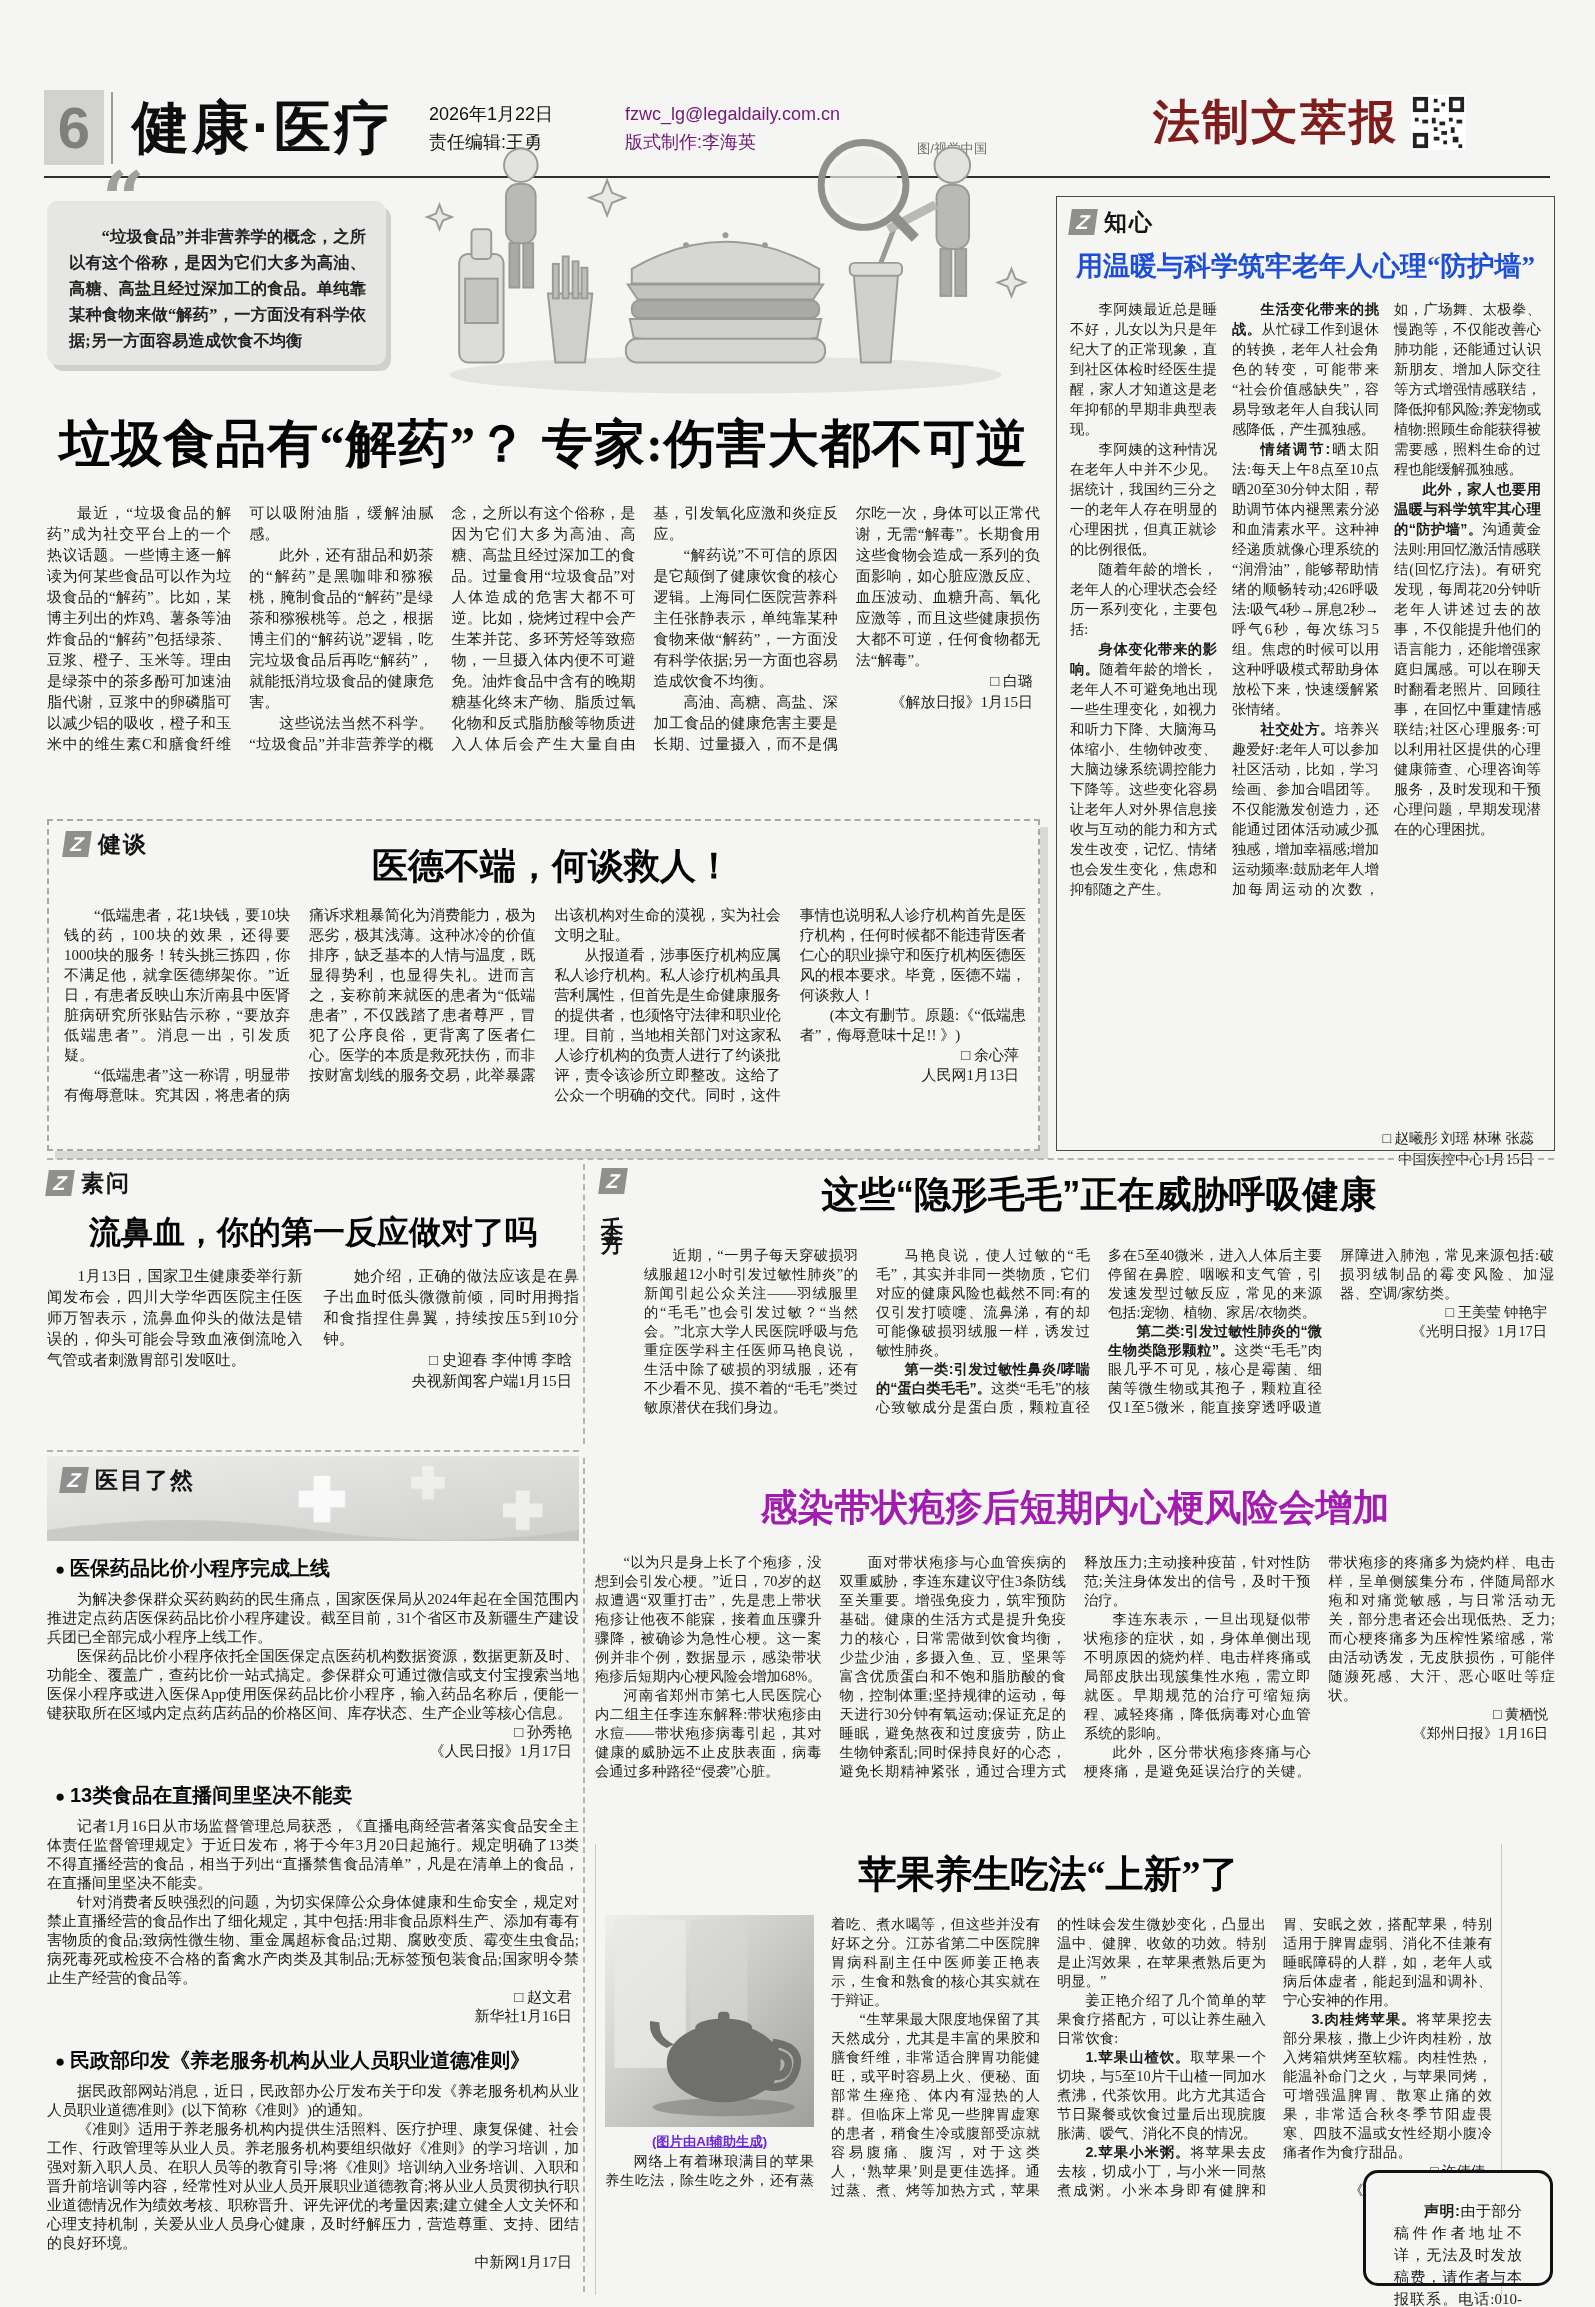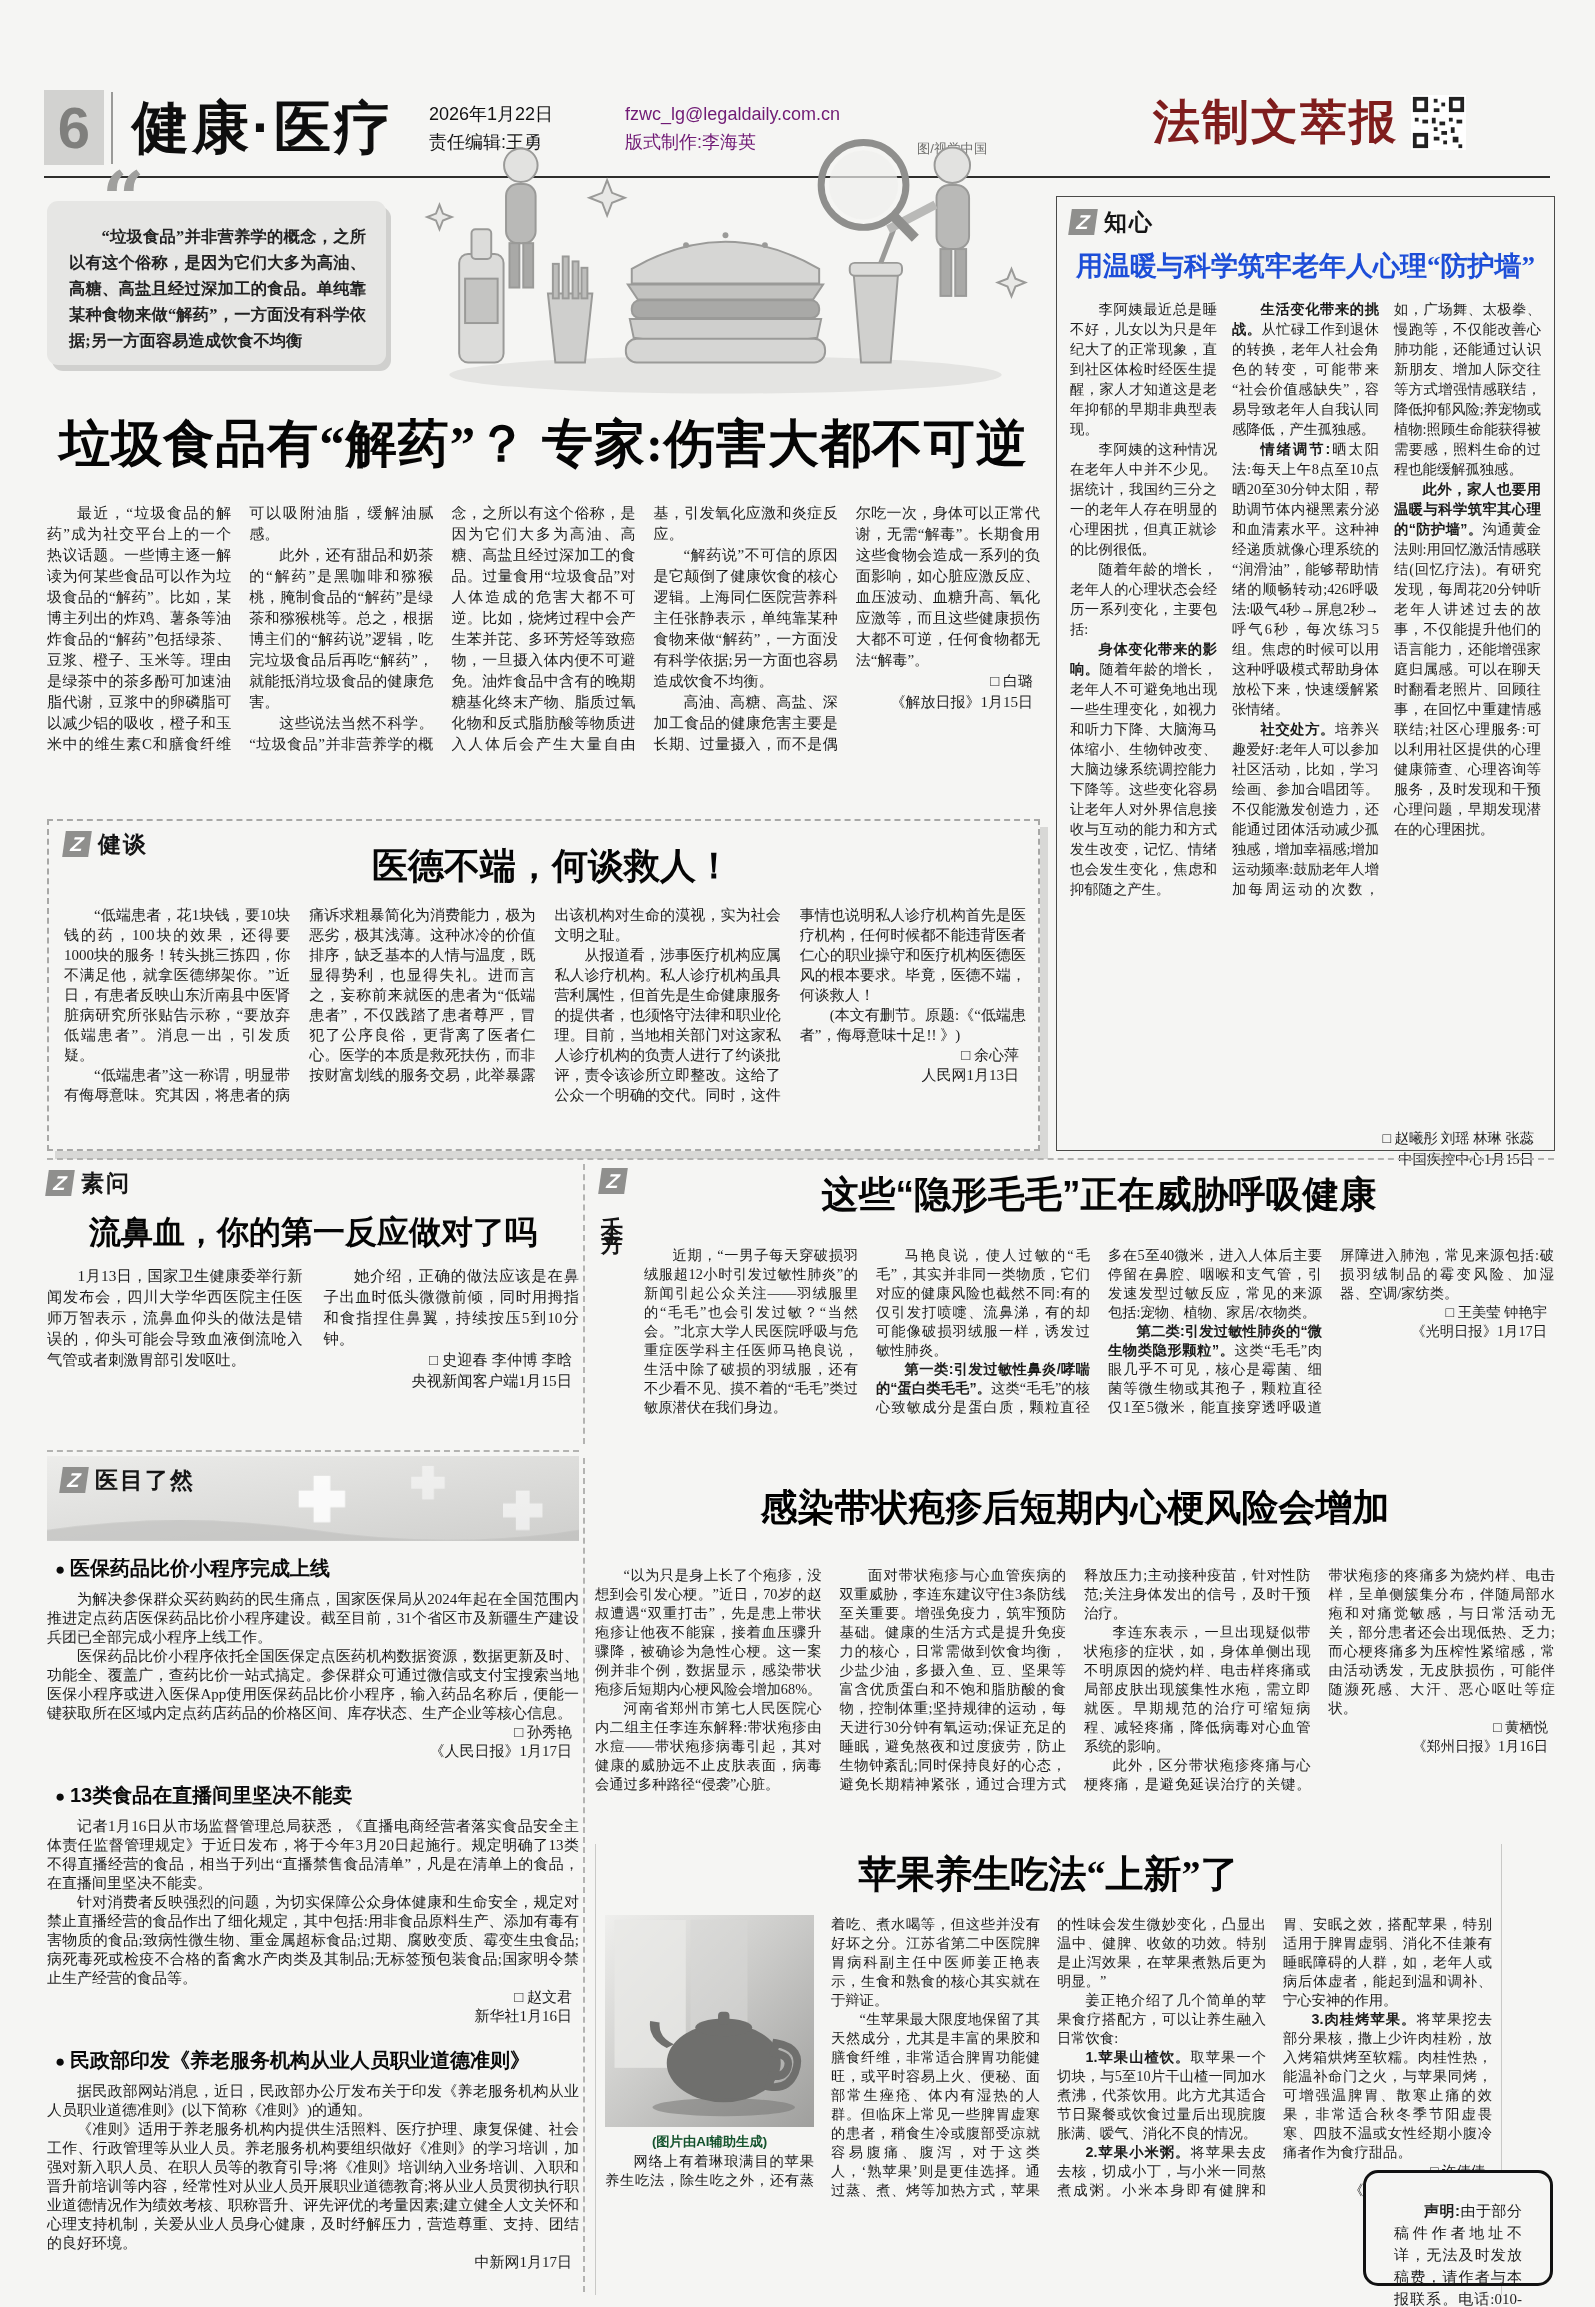--- a/index.html
+++ b/index.html
@@ -66,29 +66,29 @@
   
   .yimu-box{position:absolute;left:47px;top:1456px;width:532px;height:839px;}
   .yimu-banner{position:relative;width:100%;height:85px;}
   .yimu-label{position:absolute;left:14px;top:11px;}
   .yimu-items{margin-top:13px;font-size:15px;line-height:19px;}
   .news-item{margin-bottom:20px;}
   .item-title{font:700 20px/28px "Liberation Sans","DejaVu Sans",sans-serif;color:#0a0a0a;margin:3px 0 6px 8px;}
   .item-title::before{content:"● ";font-size:17px;}
   
   .shingles{position:absolute;left:595px;top:1483px;width:960px;height:351px;}
-  .shingles-headline{text-align:center;font:900 37px/49px "Liberation Serif","DejaVu Serif",serif;color:#000000;margin:0 0 34px 0;}
+  .shingles-headline{text-align:center;font:900 37px/49px "Liberation Serif","DejaVu Serif",serif;color:#a21caf;margin:0 0 21px 0;}
   .shingles-body{height:276px;overflow:hidden;column-count:4;column-gap:18px;font-size:14.3px;line-height:19px;}
   
   .apple{position:absolute;left:595px;top:1844px;width:907px;height:451px;border-left:1px solid #c9c9c7;border-right:1px solid #c9c9c7;
          box-sizing:border-box;padding:0 9px;}
   .apple-headline{text-align:center;font:900 38px/51px "Liberation Serif","DejaVu Serif",serif;color:#050505;margin:5px 0 15px 0;}
   .apple-body{height:367px;overflow:hidden;column-count:4;column-gap:17px;font-size:14.3px;line-height:19px;}
   .apple-figure{break-inside:avoid;margin:0 0 5px 0;}
-  .apple-caption{text-align:center;font:700 13.3px/20px "Liberation Sans","DejaVu Sans",sans-serif;color:#14532d;}
+  .apple-caption{text-align:center;font:700 13.3px/20px "Liberation Sans","DejaVu Sans",sans-serif;color:#6d28d9;text-decoration:underline;}
   
   .statement-box{position:absolute;left:1363px;top:2170px;width:190px;height:116px;border:3px solid #111;border-radius:15px;
                  background:#f5f5f3;box-sizing:border-box;padding:11px 12px;font-size:15px;line-height:22px;text-align:justify;}
   .statement-box .para{text-indent:2em;}
 </style>
 </head>
 <body>
 
 <div id="page">
 

